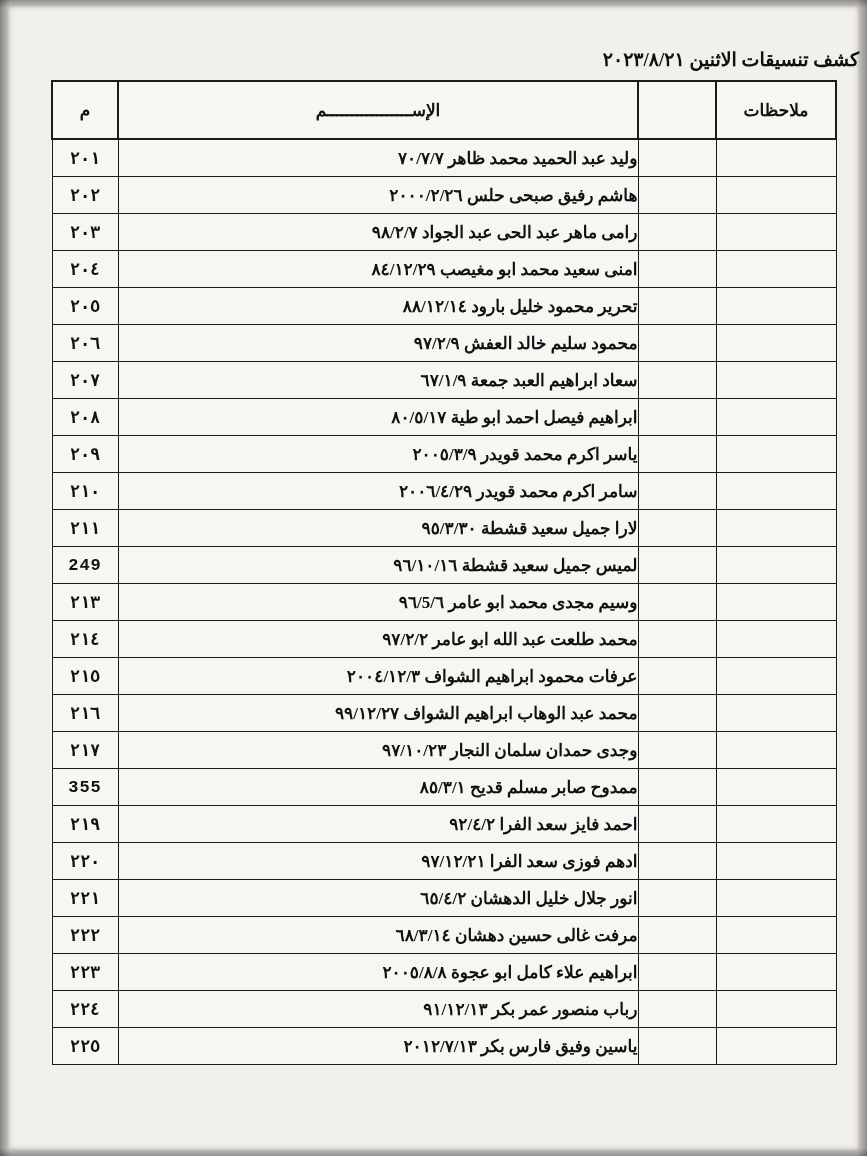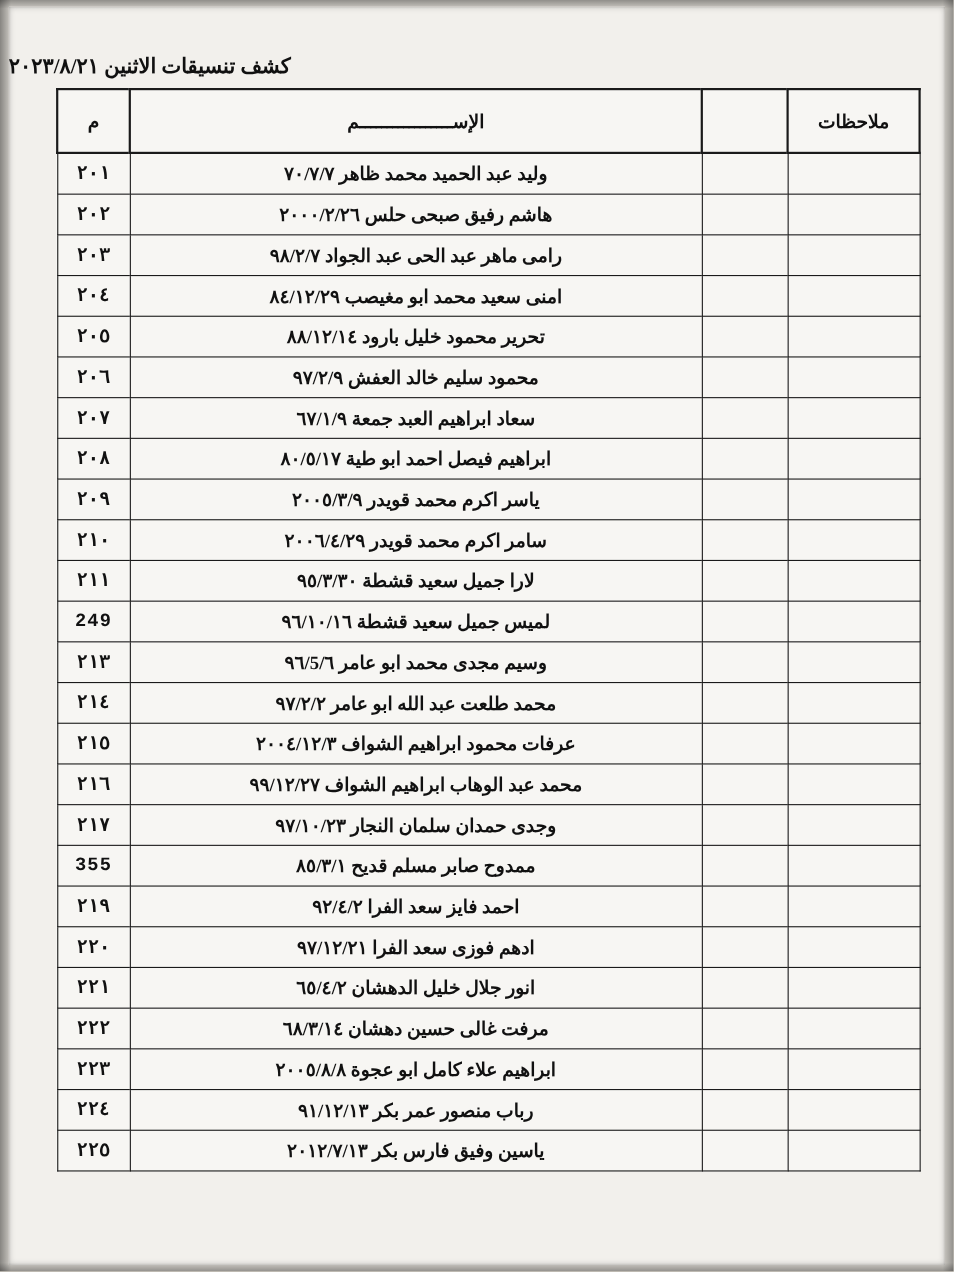--- a/index.html
+++ b/index.html
@@ -23,21 +23,21 @@
     width: 851px;
     height: 1144px;
     background: #f2f0ec;
     box-shadow: 0 0 6px rgba(0,0,0,0.25) inset;
   }
   .title {
     position: absolute;
     top: 42px;
     left: 0;
     width: 851px;
-    text-align: left;
+    text-align: right;
     font-size: 19px;
     font-weight: bold;
     color: #101010;
     letter-spacing: 0.5px;
   }
   table.doc {
     position: absolute;
     top: 74px;
     left: 43px;
     width: 768px;
@@ -61,21 +61,20 @@
   .col-blank { width: 78px; }
   .col-name  { width: 520px; }
   .col-num   { width: 66px; }
 
   table.doc tbody td {
     height: 36px;
     font-size: 17px;
     vertical-align: middle;
   }
   td.name {
-    text-align: center;
     padding-right: 6px;
     padding-left: 6px;
     white-space: nowrap;
     font-weight: bold;
   }
   td.num {
     text-align: center;
     font-weight: bold;
     letter-spacing: 1px;
     font-family: Liberation Mono, monospace;

